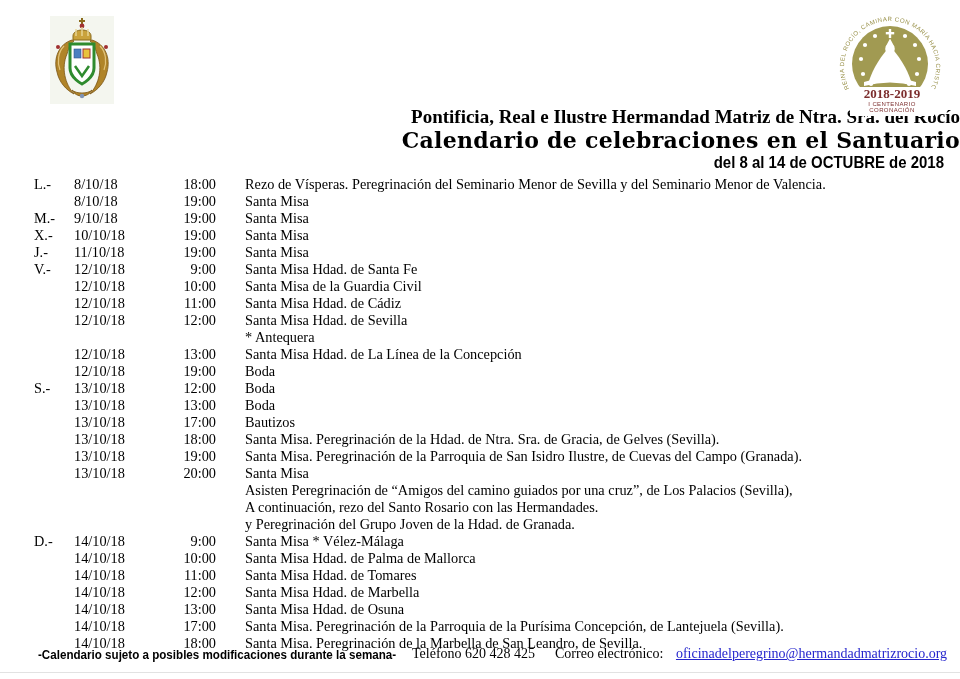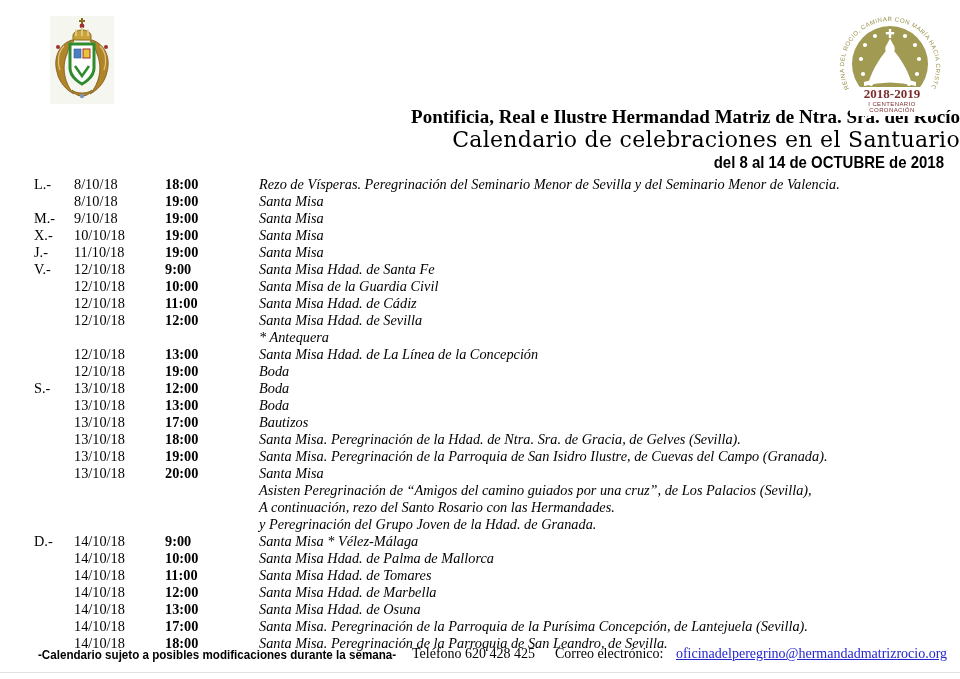--- a/index.html
+++ b/index.html
@@ -10,38 +10,38 @@
   
   .crest{position:absolute;left:50px;top:16px;width:64px;height:88px;}
   .seal{position:absolute;left:836px;top:4px;width:112px;height:112px;}
   
   .header{padding-top:107px;text-align:right;}
   .org-title{
     font-family:"Liberation Serif", serif;font-weight:bold;font-size:19px;line-height:20px;
     white-space:nowrap;
   }
   .page-title{
-    font-family:"DejaVu Serif", serif;font-weight:normal;font-size:22px;line-height:26px;
+    font-family:"DejaVu Serif", serif;font-weight:bold;font-size:22px;line-height:26px;
     letter-spacing:0.3px;white-space:nowrap;
   }
   .date-range{line-height:20px;white-space:nowrap;text-decoration:underline;}
   .narrow{
     display:inline-block;font-family:"Liberation Sans", sans-serif;font-weight:bold;
     transform:scaleX(0.88);transform-origin:center center;font-size:17px;
   }
   
   .schedule{margin-top:3px;}
   .row{
     display:grid;grid-template-columns:40px 91px 51px 1fr;
     padding-left:34px;line-height:17px;font-size:14.3px;white-space:nowrap;
   }
   .c-day{text-align:left;}
   .c-date{text-align:left;}
-  .c-time{font-weight:bold;}
-  .c-event{padding-left:43px;overflow:visible;font-style:italic;}
+  .c-time{text-align:right;}
+  .c-event{padding-left:29px;overflow:visible;}
   
   .footer{position:absolute;left:0;top:646px;width:767px;height:20px;font-size:14px;}
   .f-note{
     position:absolute;left:38px;top:1px;font-family:"Liberation Sans", sans-serif;
     font-weight:bold;font-size:13.5px;transform:scaleX(0.86);transform-origin:left center;
     white-space:nowrap;
   }
   .f-phone{position:absolute;left:412px;top:0;white-space:nowrap;}
   .f-mail{position:absolute;left:555px;top:0;white-space:nowrap;}
   .f-mail a{color:var(--link-blue,#2525cd);text-decoration:underline;margin-left:9px;}
@@ -322,21 +322,21 @@
       <span class="c-day"></span>
       <span class="c-date">14/10/18</span>
       <span class="c-time">17:00</span>
       <span class="c-event">Santa Misa. Peregrinación de la Parroquia de la Purísima Concepción, de Lantejuela (Sevilla).</span>
     </div>
 
     <div class="row">
       <span class="c-day"></span>
       <span class="c-date">14/10/18</span>
       <span class="c-time">18:00</span>
-      <span class="c-event">Santa Misa. Peregrinación de la Parroquia de San Leandro, de Sevilla.</span>
+      <span class="c-event">Santa Misa. Peregrinación de la Marbella de San Leandro, de Sevilla.</span>
     </div>
   </div>
 
   <div class="footer">
     <span class="f-note">-Calendario sujeto a posibles modificaciones durante la semana-</span>
     <span class="f-phone">Teléfono 620 428 425</span>
     <span class="f-mail">
       <span>Correo electrónico:</span>
       <a href="#">oficinadelperegrino@hermandadmatrizrocio.org</a>
     </span>

